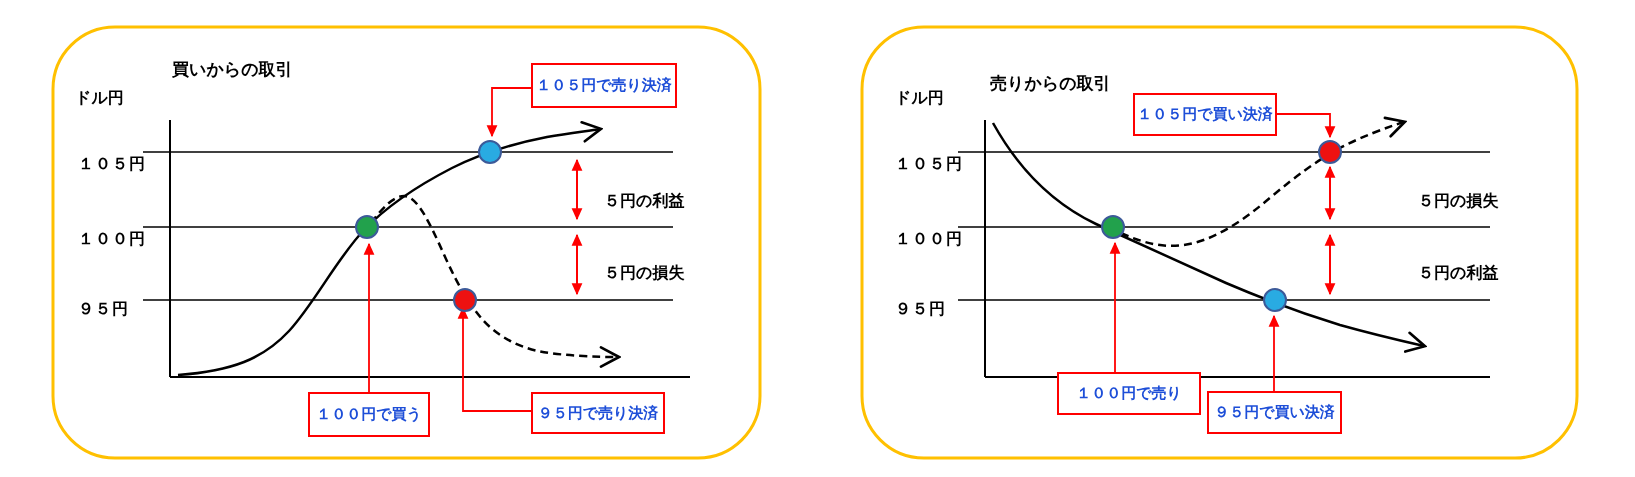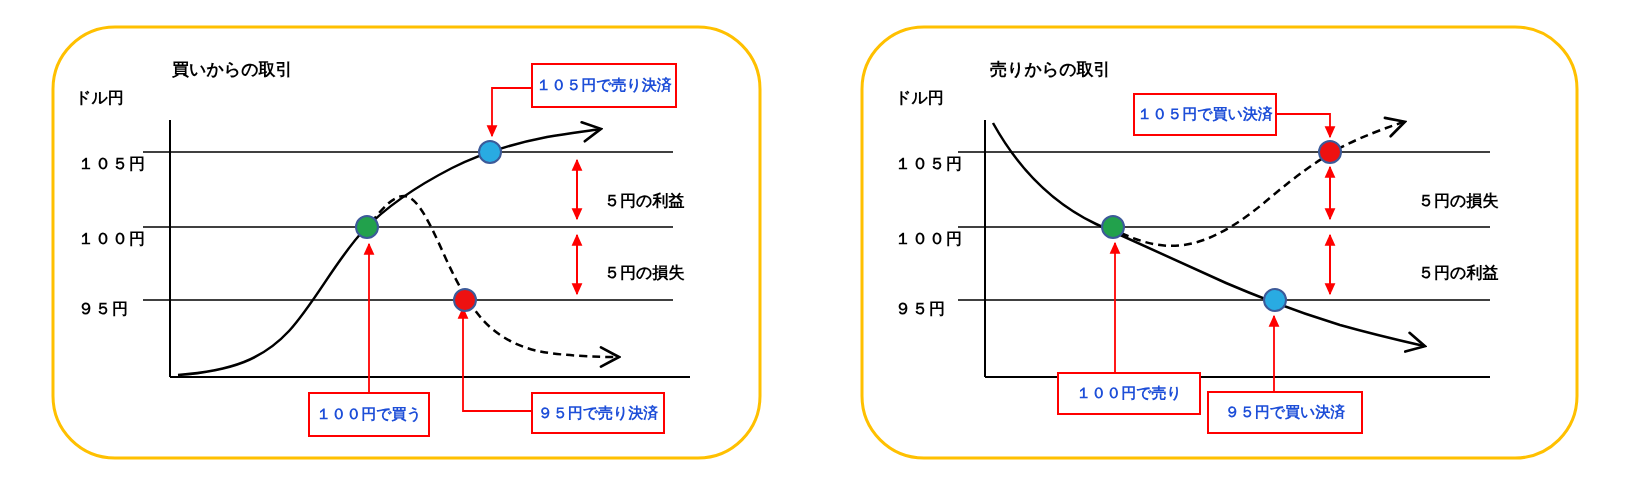--- a/index.html
+++ b/index.html
@@ -98,31 +98,31 @@
   <div class="callout" style="left:531px;top:63px;width:146px;height:45px">
     <span>１０５円で売り決済</span>
   </div>
   <div class="callout" style="left:308px;top:392px;width:122px;height:45px">
     <span>１００円で買う</span>
   </div>
   <div class="callout" style="left:531px;top:392px;width:134px;height:42px">
     <span>９５円で売り決済</span>
   </div>
 
-  <div class="t title" style="left:990px;top:50px">売りからの取引</div>
+  <div class="t title" style="left:990px;top:64px">売りからの取引</div>
   <div class="t" style="left:895px;top:78px">ドル円</div>
   <div class="t price" style="left:895px;top:144px">１０５円</div>
   <div class="t price" style="left:895px;top:219px">１００円</div>
   <div class="t price" style="left:895px;top:289px">９５円</div>
   <div class="t" style="left:1418px;top:181px">５円の損失</div>
   <div class="t" style="left:1418px;top:253px">５円の利益</div>
 
   <div class="callout" style="left:1133px;top:93px;width:144px;height:43px">
     <span>１０５円で買い決済</span>
   </div>
   <div class="callout" style="left:1057px;top:372px;width:144px;height:43px">
     <span>１００円で売り</span>
   </div>
-  <div class="callout" style="left:1207px;top:391px;width:156px;height:43px">
+  <div class="callout" style="left:1207px;top:391px;width:135px;height:43px">
     <span>９５円で買い決済</span>
   </div>
 
 </div>
 
 </body></html>

